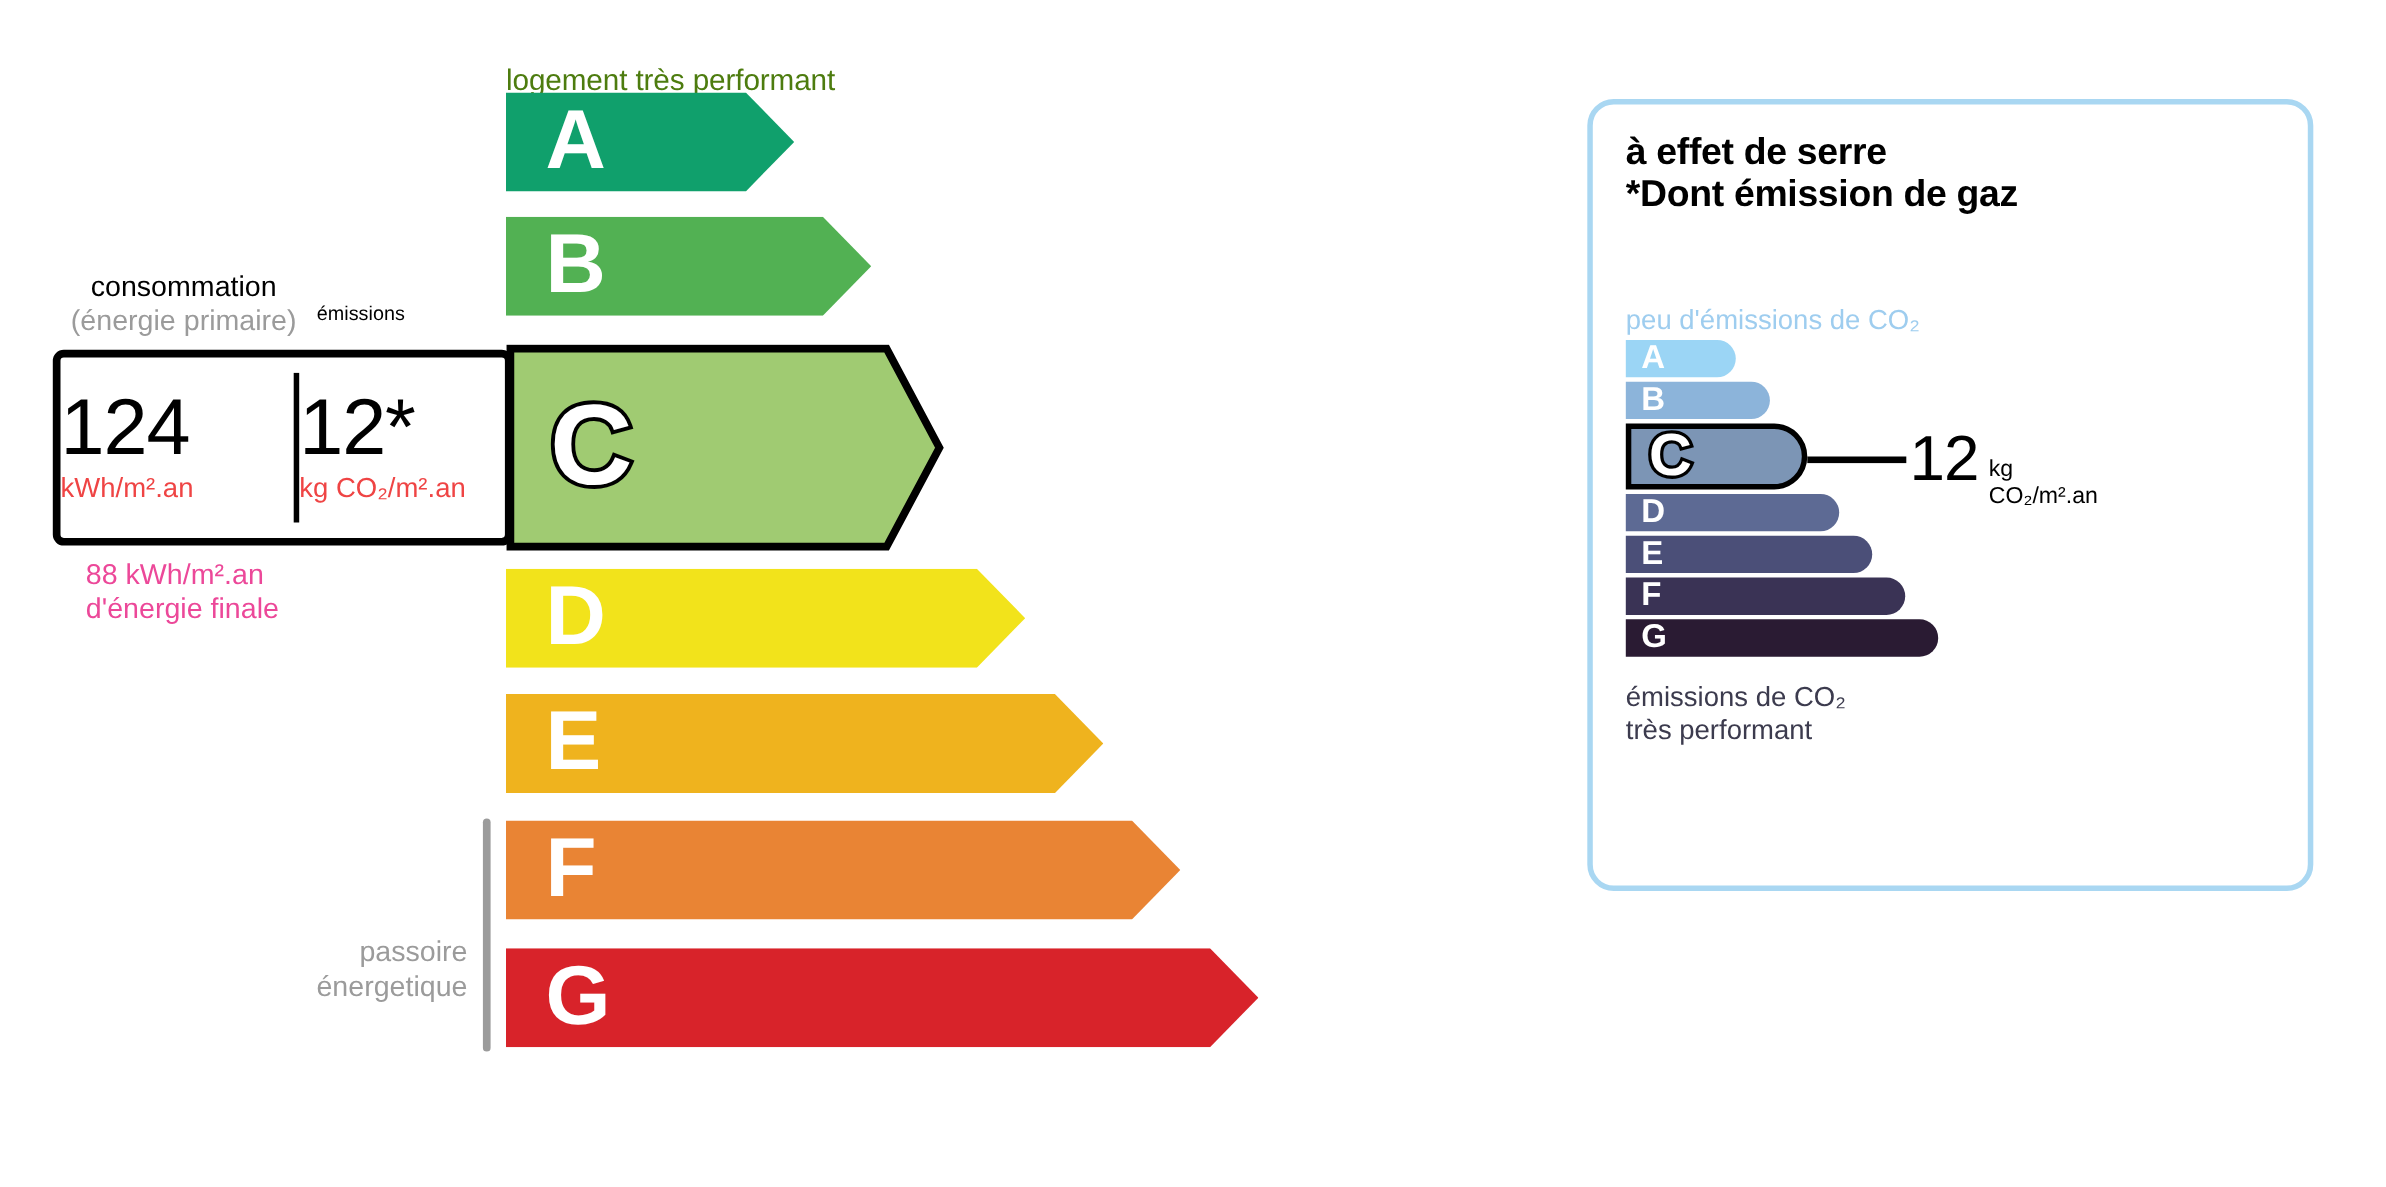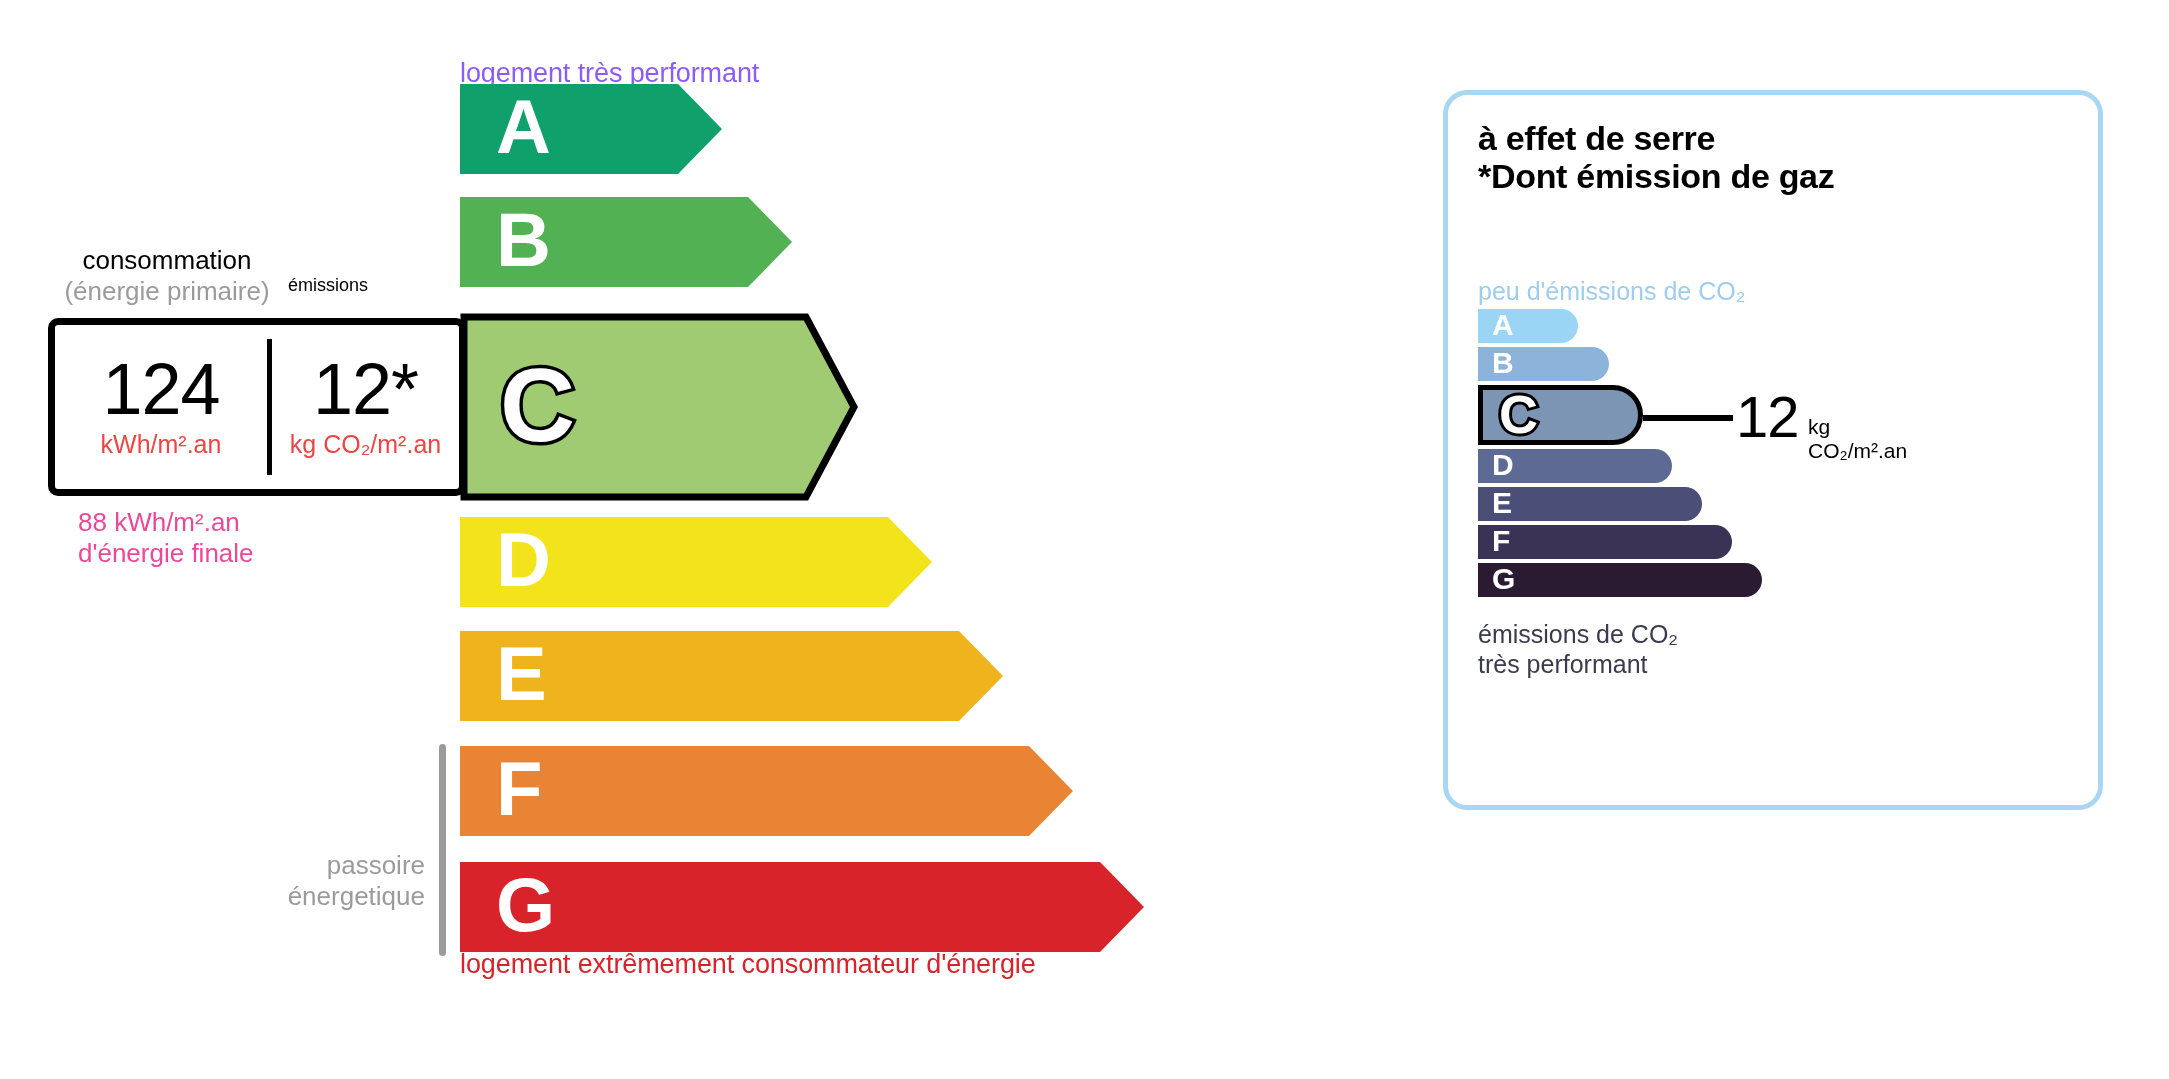--- a/index.html
+++ b/index.html
@@ -4,21 +4,21 @@
 <title>DPE</title>
 <style>
   html,body{margin:0;padding:0;background:#ffffff;}
   body{width:2169px;height:1079px;position:relative;overflow:hidden;
        font-family:"Liberation Sans","DejaVu Sans",sans-serif;
        -webkit-font-smoothing:antialiased;}
 
   
   #energy-panel{position:absolute;left:0;top:0;width:1380px;height:1079px;}
 
-  .top-caption{position:absolute;left:460px;top:58px;font-size:27px;color:#8b5cf6;
+  .top-caption{position:absolute;left:460px;top:58px;font-size:27px;color:#4d7c0f;
                letter-spacing:-.1px;white-space:nowrap;}
   .bottom-caption{position:absolute;left:460px;top:949px;font-size:27px;color:#d8232a;
                   letter-spacing:-.1px;white-space:nowrap;}
 
   .band-row{position:absolute;left:460px;}
   .band{position:relative;height:100%;}
   .band svg{display:block;}
   .band-letter{position:absolute;left:36px;top:50%;transform:translateY(-52%);
                color:#ffffff;font-weight:700;font-size:76px;line-height:1;
                font-family:"Liberation Sans","DejaVu Sans",sans-serif;}
@@ -26,21 +26,21 @@
   
   #band-row-c{position:absolute;left:460px;}
   #band-row-c .band-letter{color:#ffffff;font-size:104px;left:40px;
       -webkit-text-stroke:7px #000000;paint-order:stroke fill;
       text-shadow:none;}
 
   
   #value-box{position:absolute;left:48px;top:318px;width:418px;height:178px;
              background:#ffffff;border:7px solid #000000;border-radius:10px;
              box-sizing:border-box;display:flex;align-items:stretch;z-index:6;}
-  .value-cell{flex:1;display:flex;flex-direction:column;align-items:center;
+  .value-cell{flex:1;display:flex;flex-direction:column;
               justify-content:center;}
   .value-cell.primary{flex:0 0 212px;}
   .value-num{font-size:72px;font-weight:400;color:#000;line-height:.95;
              letter-spacing:-1px;}
   .value-unit{font-size:25px;color:#ef4444;margin-top:6px;}
   #value-divider{width:5px;background:#000;margin:14px 0;}
 
   .lbl-conso{position:absolute;left:62px;top:245px;width:210px;text-align:center;
              font-size:26px;color:#000;line-height:1.18;}
   .lbl-conso .muted{color:#9b9b9b;}
@@ -142,21 +142,20 @@
 
   <div class="band-row" id="band-row-g" style="top:862px;">
     <div class="band">
       <svg width="684" height="90" viewBox="0 0 684 90">
         <path d="M0 0 H640 L684 45 L640 90 H0 Z" fill="#d8232a"></path>
       </svg>
       <span class="band-letter">G</span>
     </div>
   </div>
 
-  <div class="bottom-caption">logement extrêmement consommateur d'énergie</div>
 
   <div class="lbl-conso">
     <div>consommation</div>
     <div class="muted">(énergie primaire)</div>
   </div>
   <div class="lbl-emis">émissions</div>
 
   <div id="value-box">
     <div class="value-cell primary">
       <div class="value-num">124</div>

